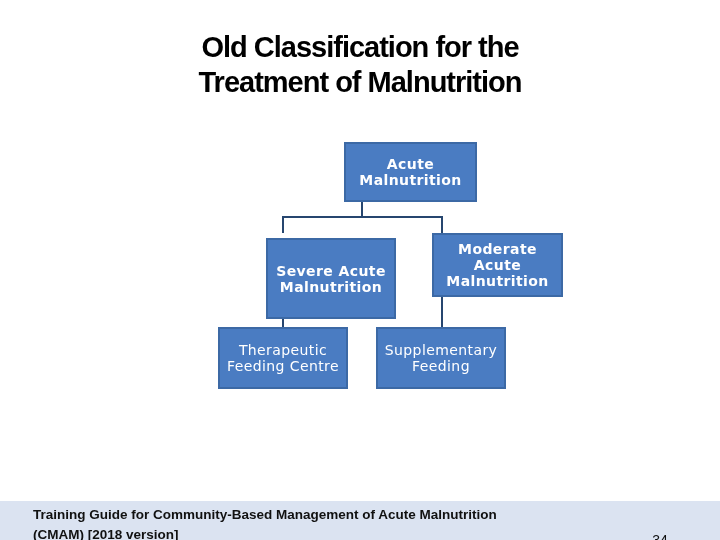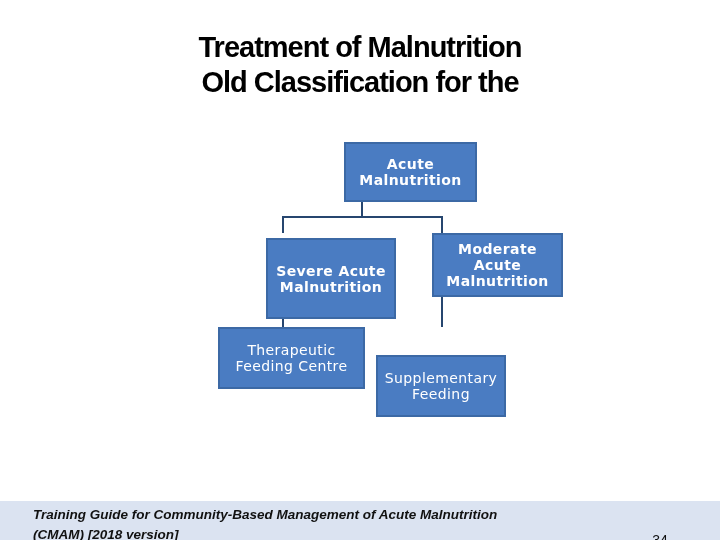--- a/index.html
+++ b/index.html
@@ -51,39 +51,39 @@
   }
   .footer-text {
     position: absolute;
     left: 33px; top: 505px;
     width: 580px;
     font-weight: bold;
     font-size: 13.5px;
     line-height: 20px;
     color: var(--footer-text, #111111);
   }
-  .footer-text div { display: block; font-style: italic; }
+  .footer-text div { display: block; }
   .page-number {
     position: absolute;
     left: 640px; top: 532px;
     width: 40px;
     text-align: center;
     font-weight: normal;
     font-size: 14px;
     color: var(--footer-text, #111111);
   }
 </style>
 </head>
 <body>
 
 <div class="slide">
 
   <div class="title">
+    <div>Old Classification for the</div>
     <div>Treatment of Malnutrition</div>
-    <div>Old Classification for the</div>
   </div>
 
   <div>
 
     <div class="line" style="left:361px; top:202px; width:2px; height:15px;"></div>
     <div class="line" style="left:282px; top:216px; width:161px; height:2px;"></div>
     <div class="line" style="left:282px; top:216px; width:2px; height:17px;"></div>
     <div class="line" style="left:441px; top:216px; width:2px; height:17px;"></div>
     <div class="line" style="left:282px; top:297px; width:2px; height:30px;"></div>
     <div class="line" style="left:441px; top:297px; width:2px; height:30px;"></div>
@@ -91,24 +91,24 @@
     <div class="node bold" style="left:296px; top:142px; width:133px; height:60px;">Acute
 Malnutrition</div>
 
     <div class="node bold" style="left:218px; top:238px; width:130px; height:81px;">Severe Acute
 Malnutrition</div>
 
     <div class="node bold" style="left:384px; top:233px; width:131px; height:64px;">Moderate
 Acute
 Malnutrition</div>
 
-    <div class="node" style="left:218px; top:327px; width:147px; height:62px;">Therapeutic
+    <div class="node" style="left:218px; top:327px; width:130px; height:62px;">Therapeutic
 Feeding Centre</div>
 
-    <div class="node" style="left:376px; top:327px; width:130px; height:62px;margin-top:28px;">Supplementary
+    <div class="node" style="left:376px; top:327px; width:130px; height:62px;">Supplementary
 Feeding</div>
   </div>
 
   <div class="footer-band"></div>
 
   <div class="footer-text">
     <div>Training Guide for Community-Based Management of Acute Malnutrition</div>
     <div>(CMAM) [2018 version]</div>
   </div>
 

